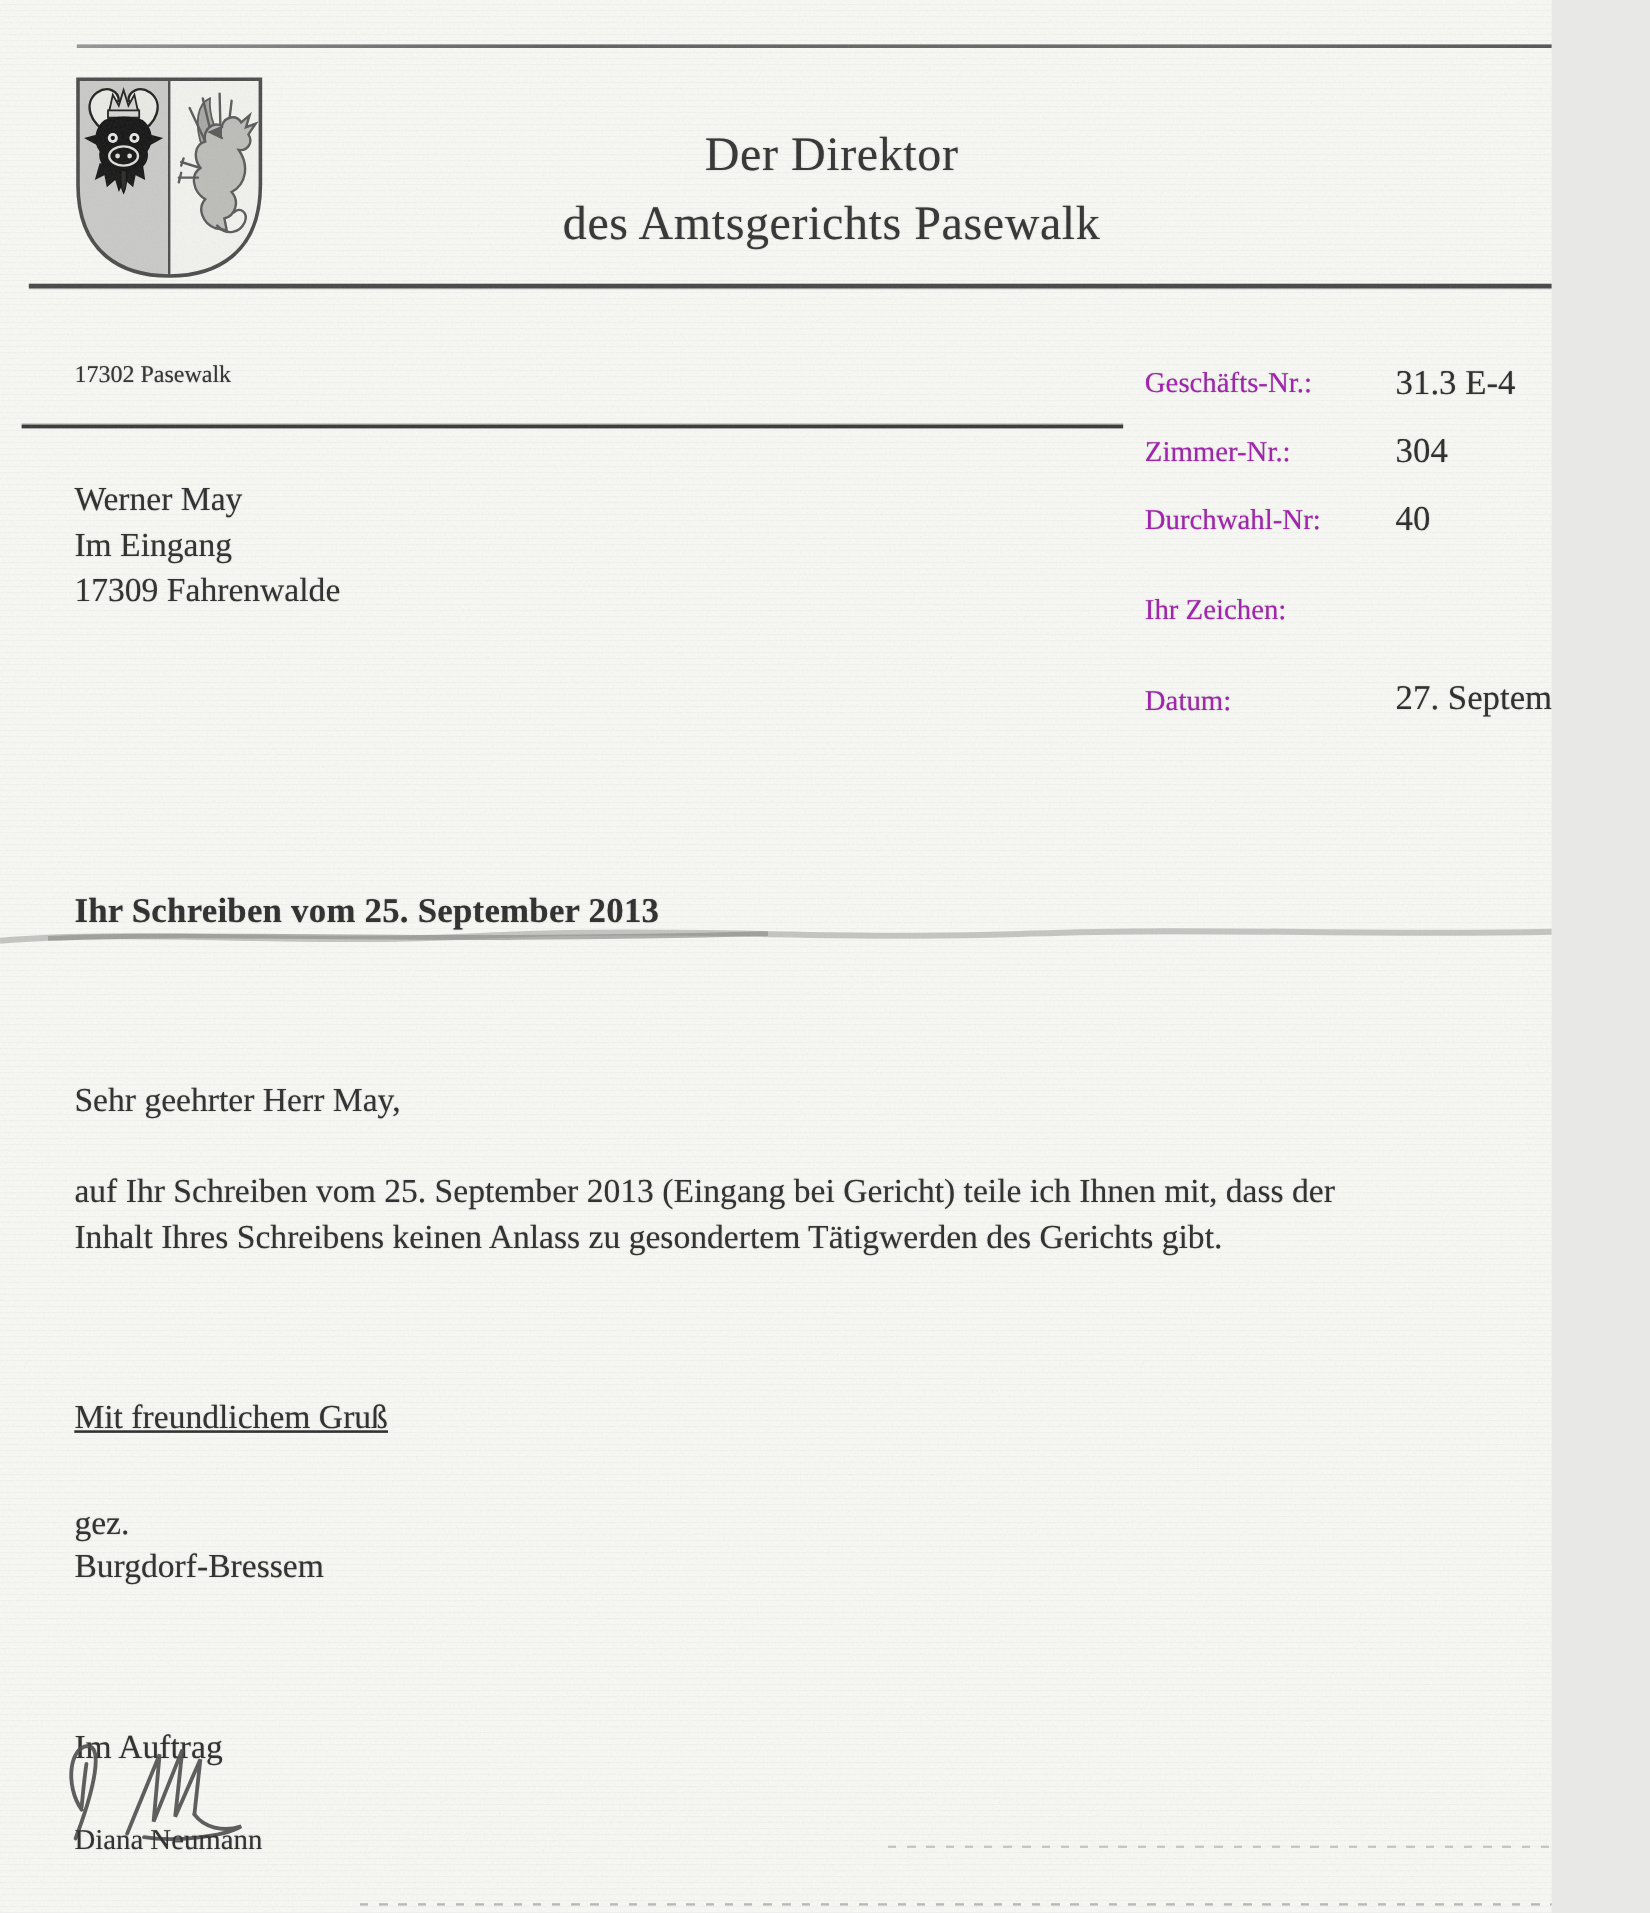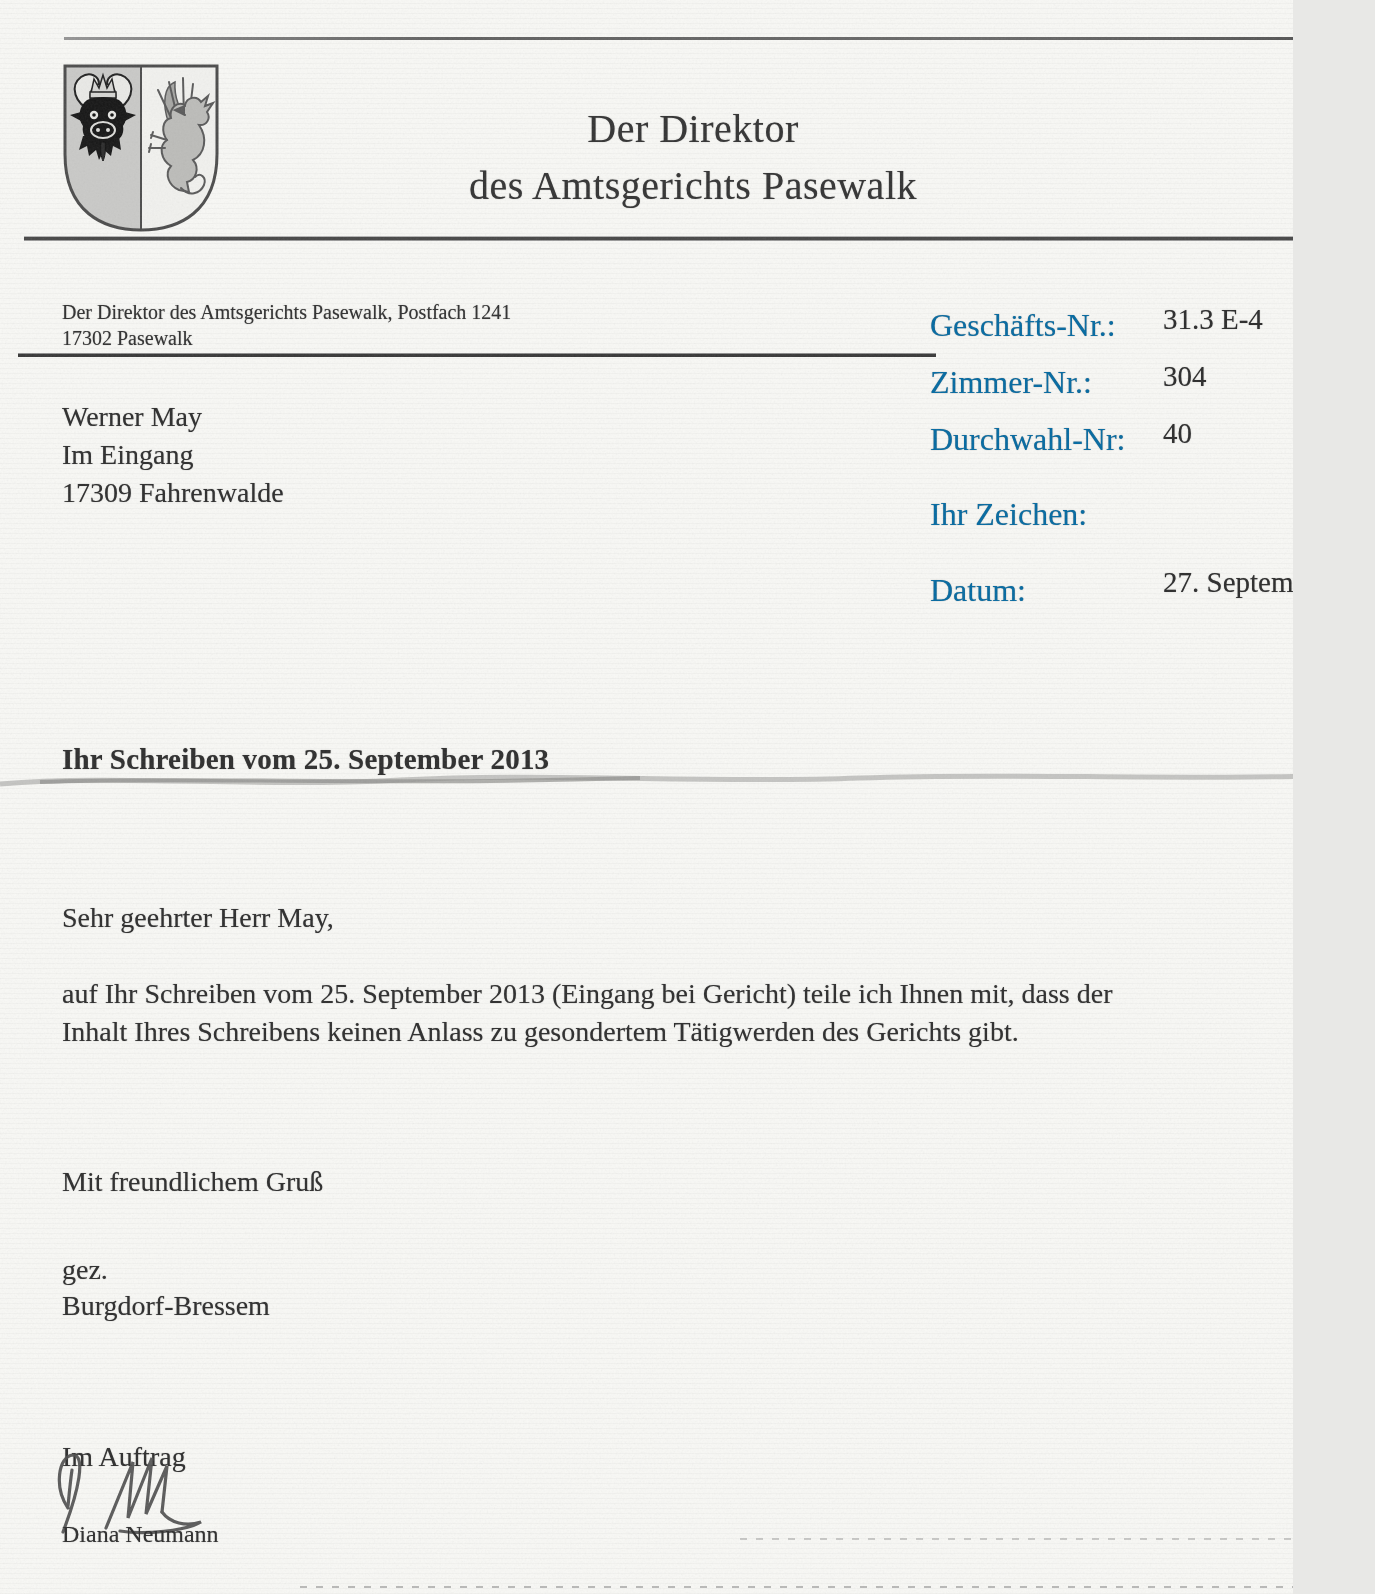--- a/index.html
+++ b/index.html
@@ -20,26 +20,26 @@
     background:linear-gradient(90deg,#8a8a8a,#4f4f4f 30%,#5a5a5a 70%,#3d3d3d); opacity:.9;}
   .header-rule{ left:24px; top:236px; width:1351px; height:5px;
     background:linear-gradient(180deg,#b5b5b5 0 1px,#474747 1px 4px,#9a9a9a 4px 5px);}
   .sender-rule{ left:18px; top:353px; width:918px; height:4px;
     background:linear-gradient(180deg,#8f8f8f 0 1px,#383838 1px 4px);}
 
   .title{ left:368px; top:100px; width:650px; text-align:center;
     font-size:40px; line-height:57px; color:#333; letter-spacing:.5px;}
   .sender{ left:62px; top:299px; font-size:20px; line-height:26px; color:#303030;}
   .recipient{ left:62px; top:398px; font-size:28px; line-height:38px;}
-  .ref-label{ font-size:32px; color:#0369a1;}
+  .ref-label{ font-size:24px; color:#a21caf;margin-left:24px;}
   .ref-value{ font-size:29px; color:#2b2b2b;}
   .subject{ left:62px; top:743px; font-size:29px; font-weight:bold; letter-spacing:.2px;}
   .salutation{ left:62px; top:902px; font-size:28px;}
   .bodytext{ left:62px; top:975px; font-size:28px; line-height:38px; width:1260px;}
-  .closing{ left:62px; top:1166px; font-size:28px;}
+  .closing{ left:62px; top:1166px; font-size:28px;text-decoration:underline;}
   .signed{ left:62px; top:1252px; font-size:28px; line-height:36px;}
   .im-auftrag{ left:62px; top:1441px; font-size:28px;}
   .signer-name{ left:62px; top:1521px; font-size:24px;}
 
   .dashline{ height:2px; opacity:.45;
     background:repeating-linear-gradient(90deg,#8f8f8f 0 7px,transparent 7px 16px);}
   .b1540{ left:740px; top:1538px; width:560px;}
   .b1586{ left:300px; top:1586px; width:1075px; opacity:.6;}
 
   svg{display:block;}
@@ -93,21 +93,20 @@
   </div>
 
   <div class="abs title ink">
     <div>Der Direktor</div>
     <div>des Amtsgerichts Pasewalk</div>
   </div>
 
   <div class="abs header-rule"></div>
 
   <div class="abs sender ink">
-    <div>Der Direktor des Amtsgerichts Pasewalk, Postfach 1241</div>
     <div>17302 Pasewalk</div>
   </div>
   <div class="abs sender-rule"></div>
 
   <div class="abs recipient ink">
     <div>Werner May</div>
     <div>Im Eingang</div>
     <div>17309 Fahrenwalde</div>
   </div>
 

